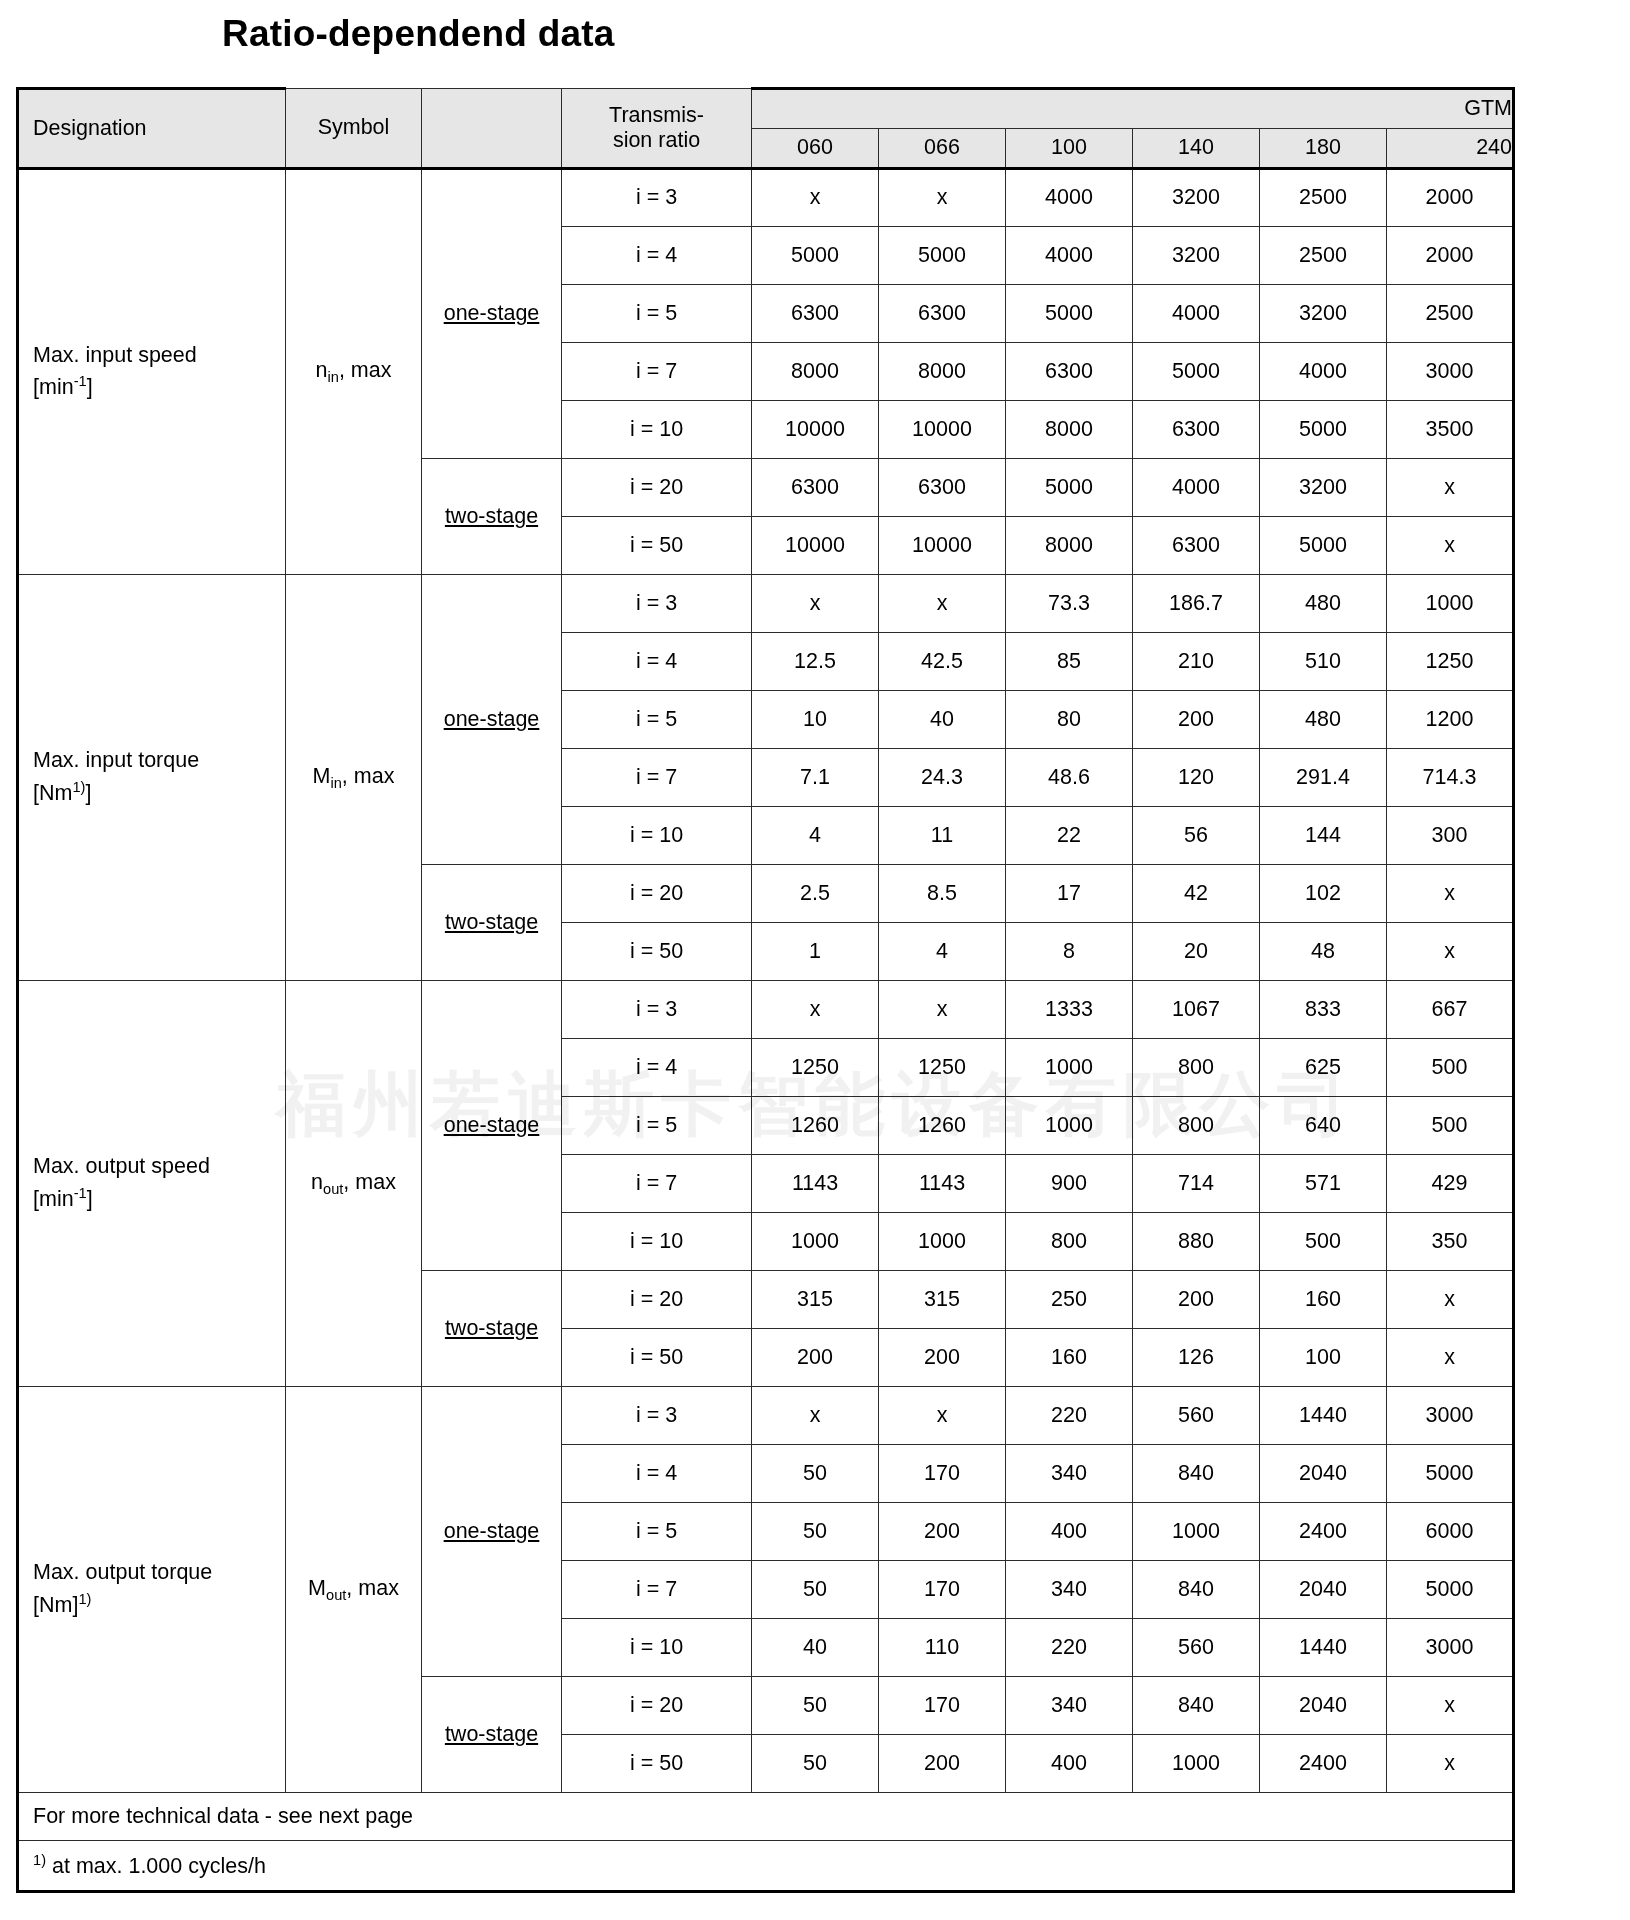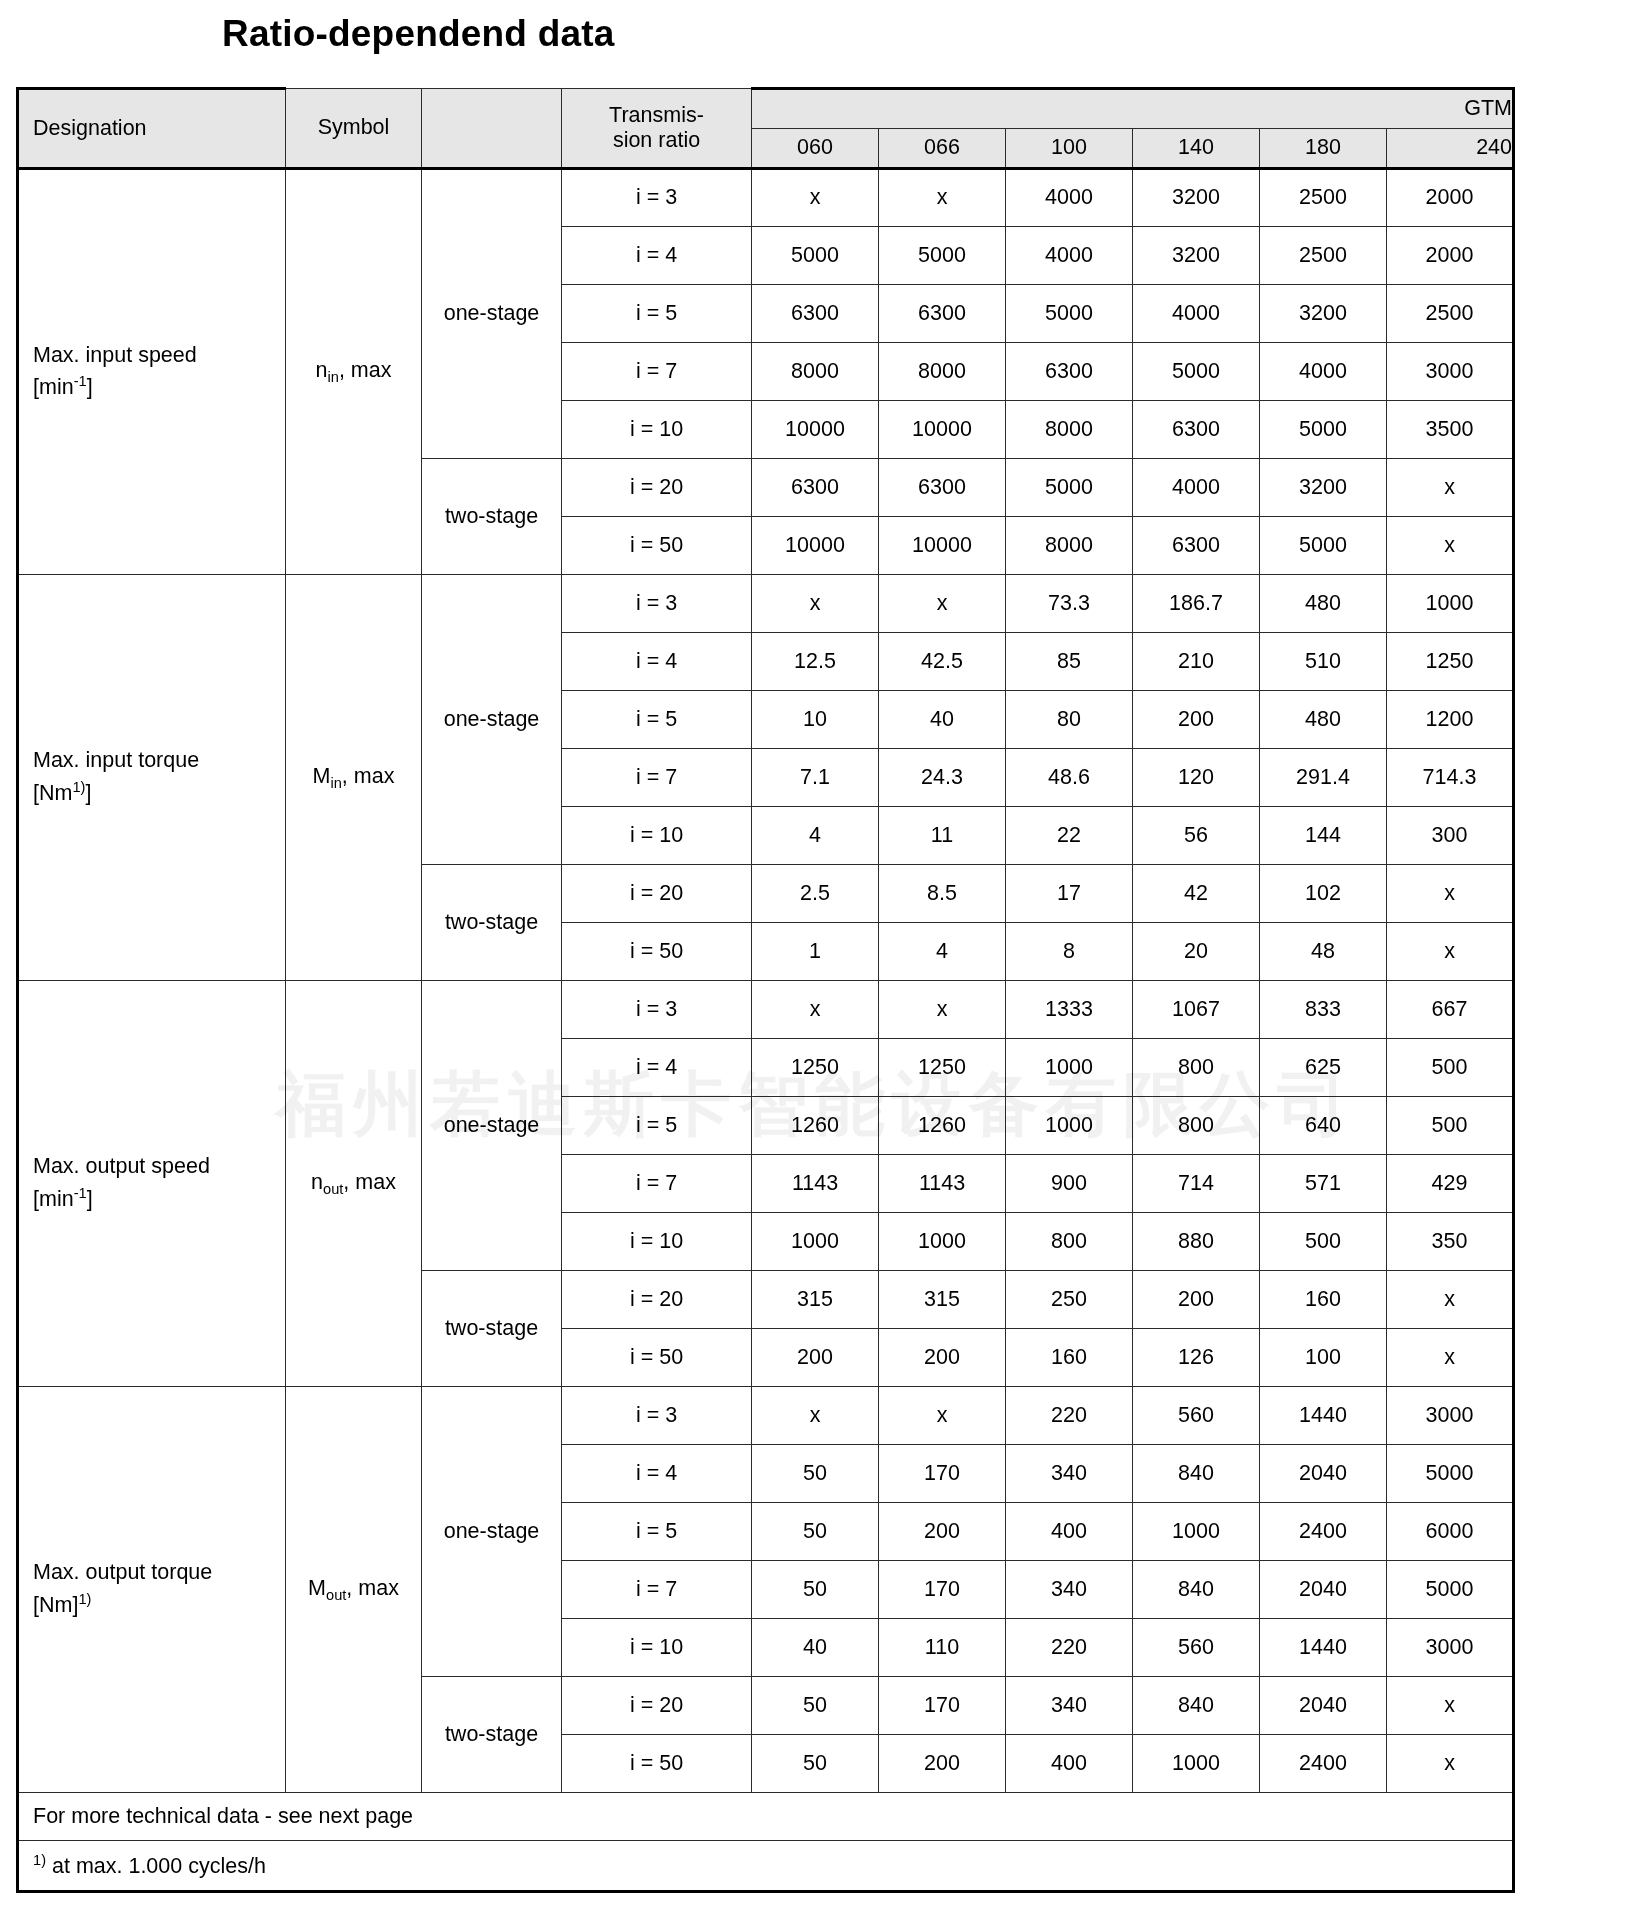--- a/index.html
+++ b/index.html
@@ -78,20 +78,21 @@
     line-height: 1.45;
     font-size: 21.5px;
   }
   .symbol {
     text-align: center;
     font-size: 21.5px;
   }
   .stage {
     text-align: center;
     font-size: 21.5px;
+    text-decoration: underline;
   }
   .ratio {
     text-align: center;
     height: 58px;
   }
   .val {
     text-align: center;
     height: 58px;
   }
   .foot {

